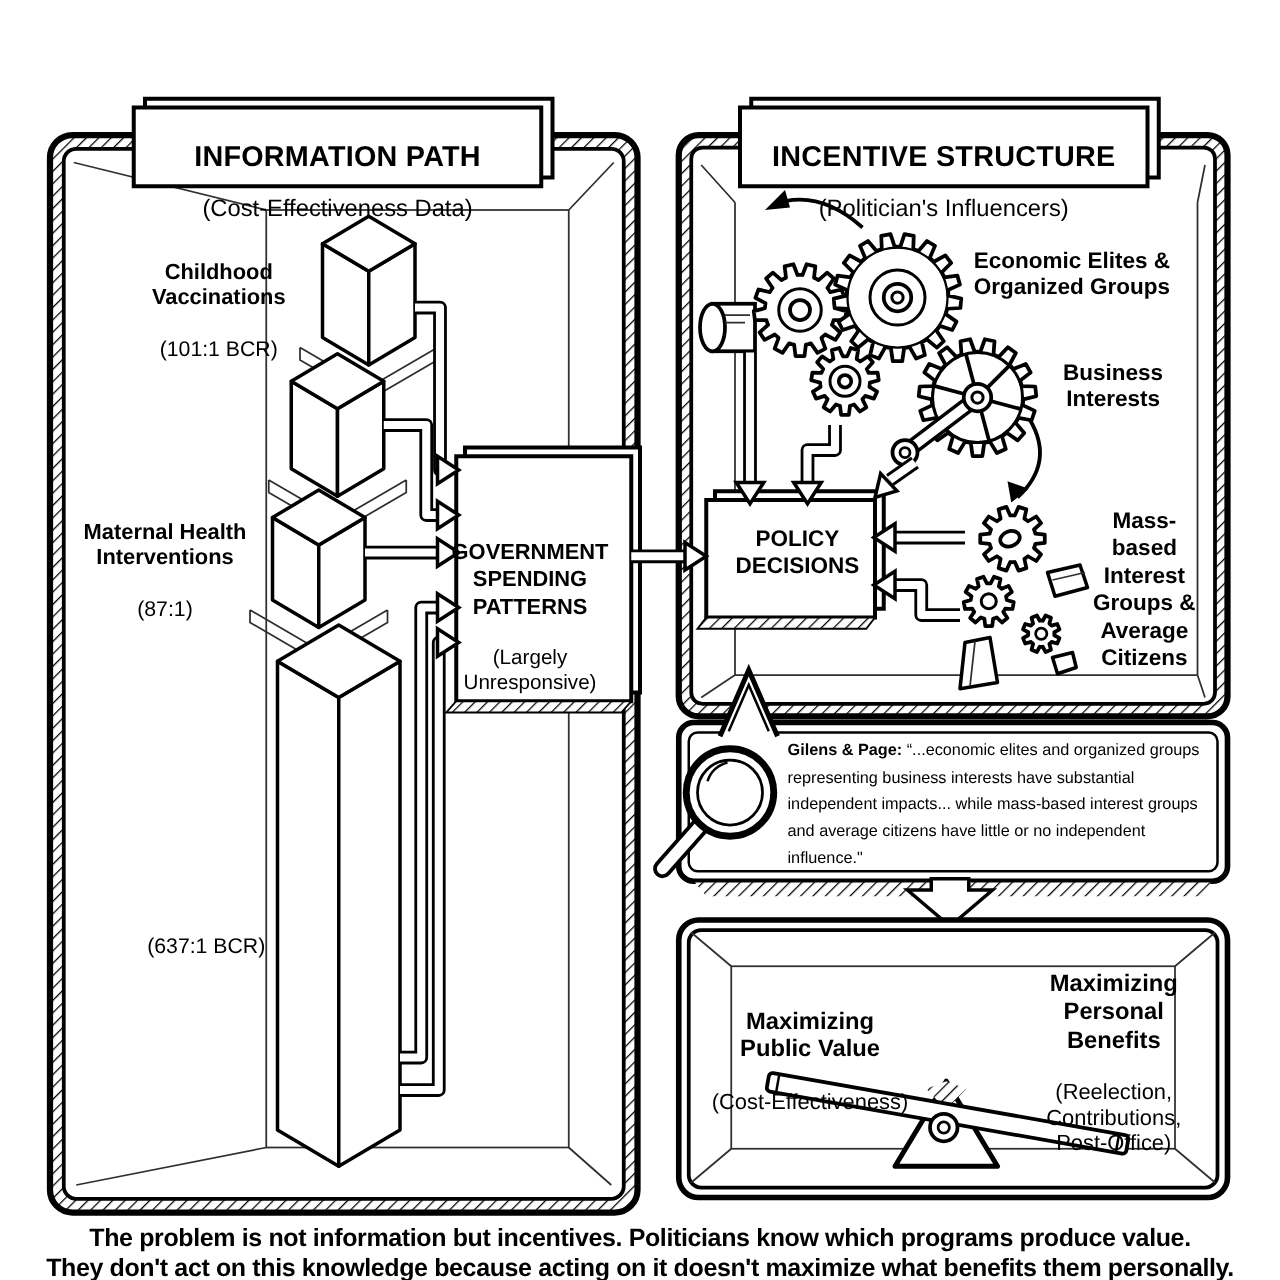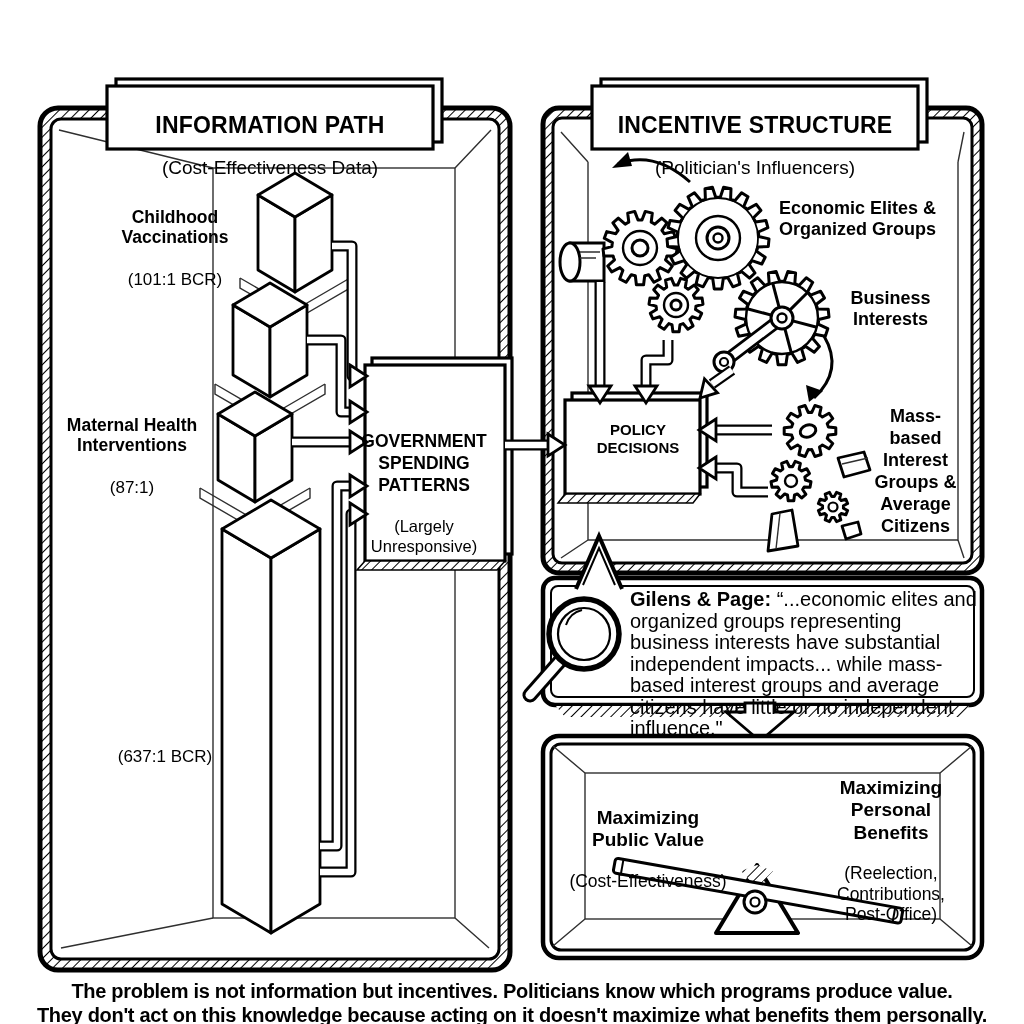--- a/index.html
+++ b/index.html
@@ -6,21 +6,21 @@
   .stage{position:relative;width:1024px;height:1024px;background:#fff;overflow:hidden;
          font-family:"Liberation Sans", sans-serif;color:#000;margin-top:40px;}
   svg{position:absolute;left:0;top:0;}
   .lbl{position:absolute;text-align:center;white-space:pre-line;line-height:1.18;}
   .b{font-weight:bold;}
   .val{font-weight:normal;}
   .slab-title{font-size:23px;font-weight:bold;letter-spacing:.2px;line-height:1.15;}
   .slab-sub{font-size:19px;font-weight:normal;line-height:1.2;}
   .hub-main{font-size:17.5px;font-weight:bold;line-height:1.25;}
   .hub-sub{font-size:16.5px;font-weight:normal;line-height:1.2;margin-top:2px;}
-  .quote-block{position:absolute;left:630px;top:549px;width:348px;font-size:20px;
+  .quote-block{position:absolute;left:630px;top:549px;width:348px;font-size:13px;
                line-height:21.5px;text-align:left;}
   .caption{position:absolute;left:20px;width:984px;text-align:center;font-size:20px;
            font-weight:bold;letter-spacing:-0.3px;}
   .badge{position:absolute;right:12px;top:994px;border:2.5px solid #000;background:#a21caf;
          font-family:"Liberation Mono", monospace;font-weight:bold;font-size:15px;
          padding:2px 8px 3px 8px;}
   
   .ln{fill:#fff;stroke:#000;stroke-width:2.8;stroke-linejoin:round;}
   .gear{fill:#fff;stroke:#000;stroke-width:3;stroke-linejoin:round;}
   .tO{fill:none;stroke:#000;stroke-width:11;stroke-linejoin:round;}
@@ -286,21 +286,21 @@
 </div>
 
 <div class="lbl" style="left:356px;top:372px;width:136px;">
   <div class="hub-main">GOVERNMENT
 SPENDING
 PATTERNS</div>
   <div class="hub-sub">(Largely
 Unresponsive)</div>
 </div>
 
-<div class="lbl b" style="left:567px;top:381px;width:142px;font-size:15px;">POLICY
+<div class="lbl b" style="left:567px;top:381px;width:142px;font-size:18px;">POLICY
 DECISIONS</div>
 
 <div class="lbl b" style="left:770px;top:158px;width:175px;font-size:18px;">Economic Elites &amp;
 Organized Groups</div>
 <div class="lbl b" style="left:838px;top:248px;width:105px;font-size:18px;">Business
 Interests</div>
 <div class="lbl b" style="left:868px;top:366px;width:95px;font-size:18px;line-height:1.22;">Mass-
 based
 Interest
 Groups &amp;

